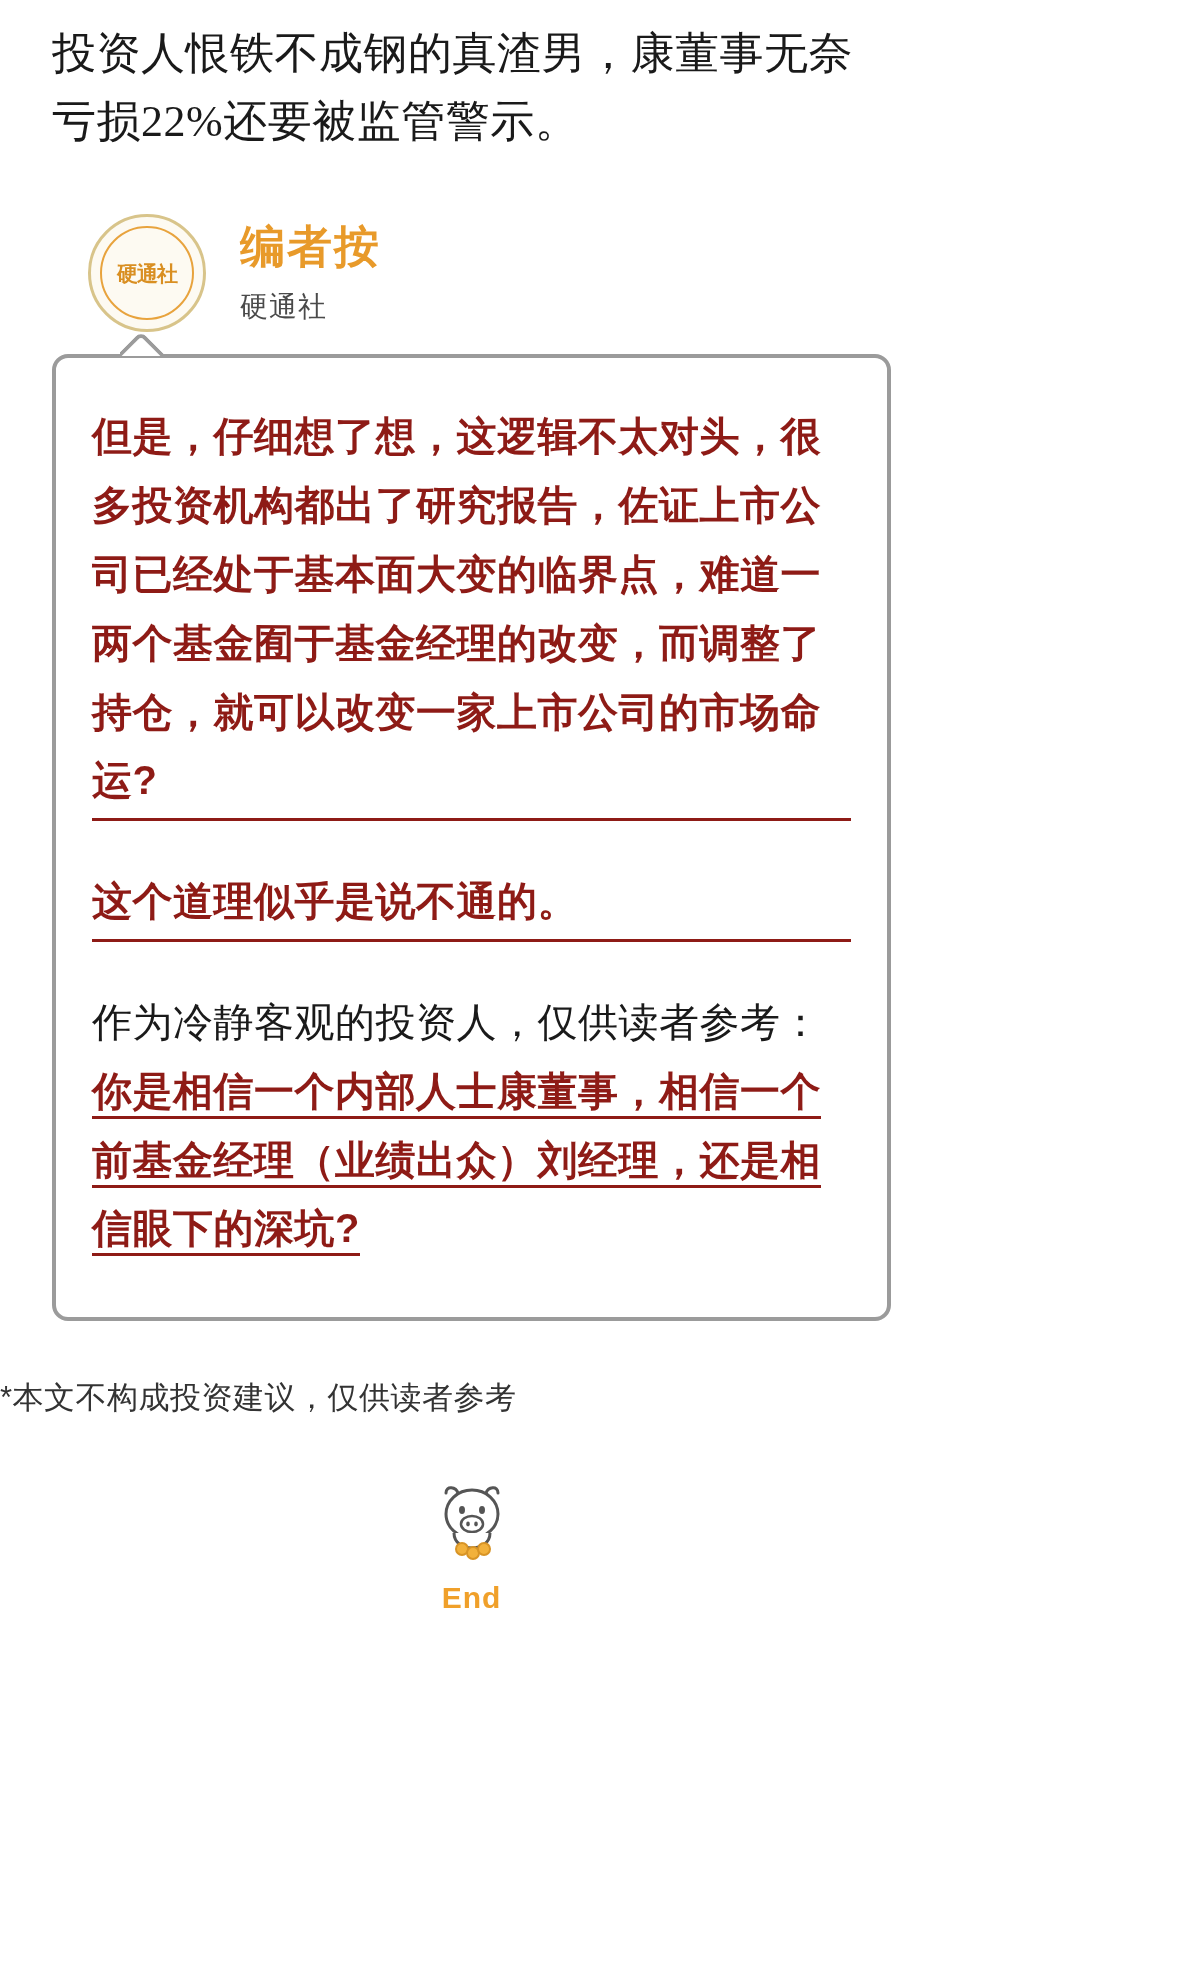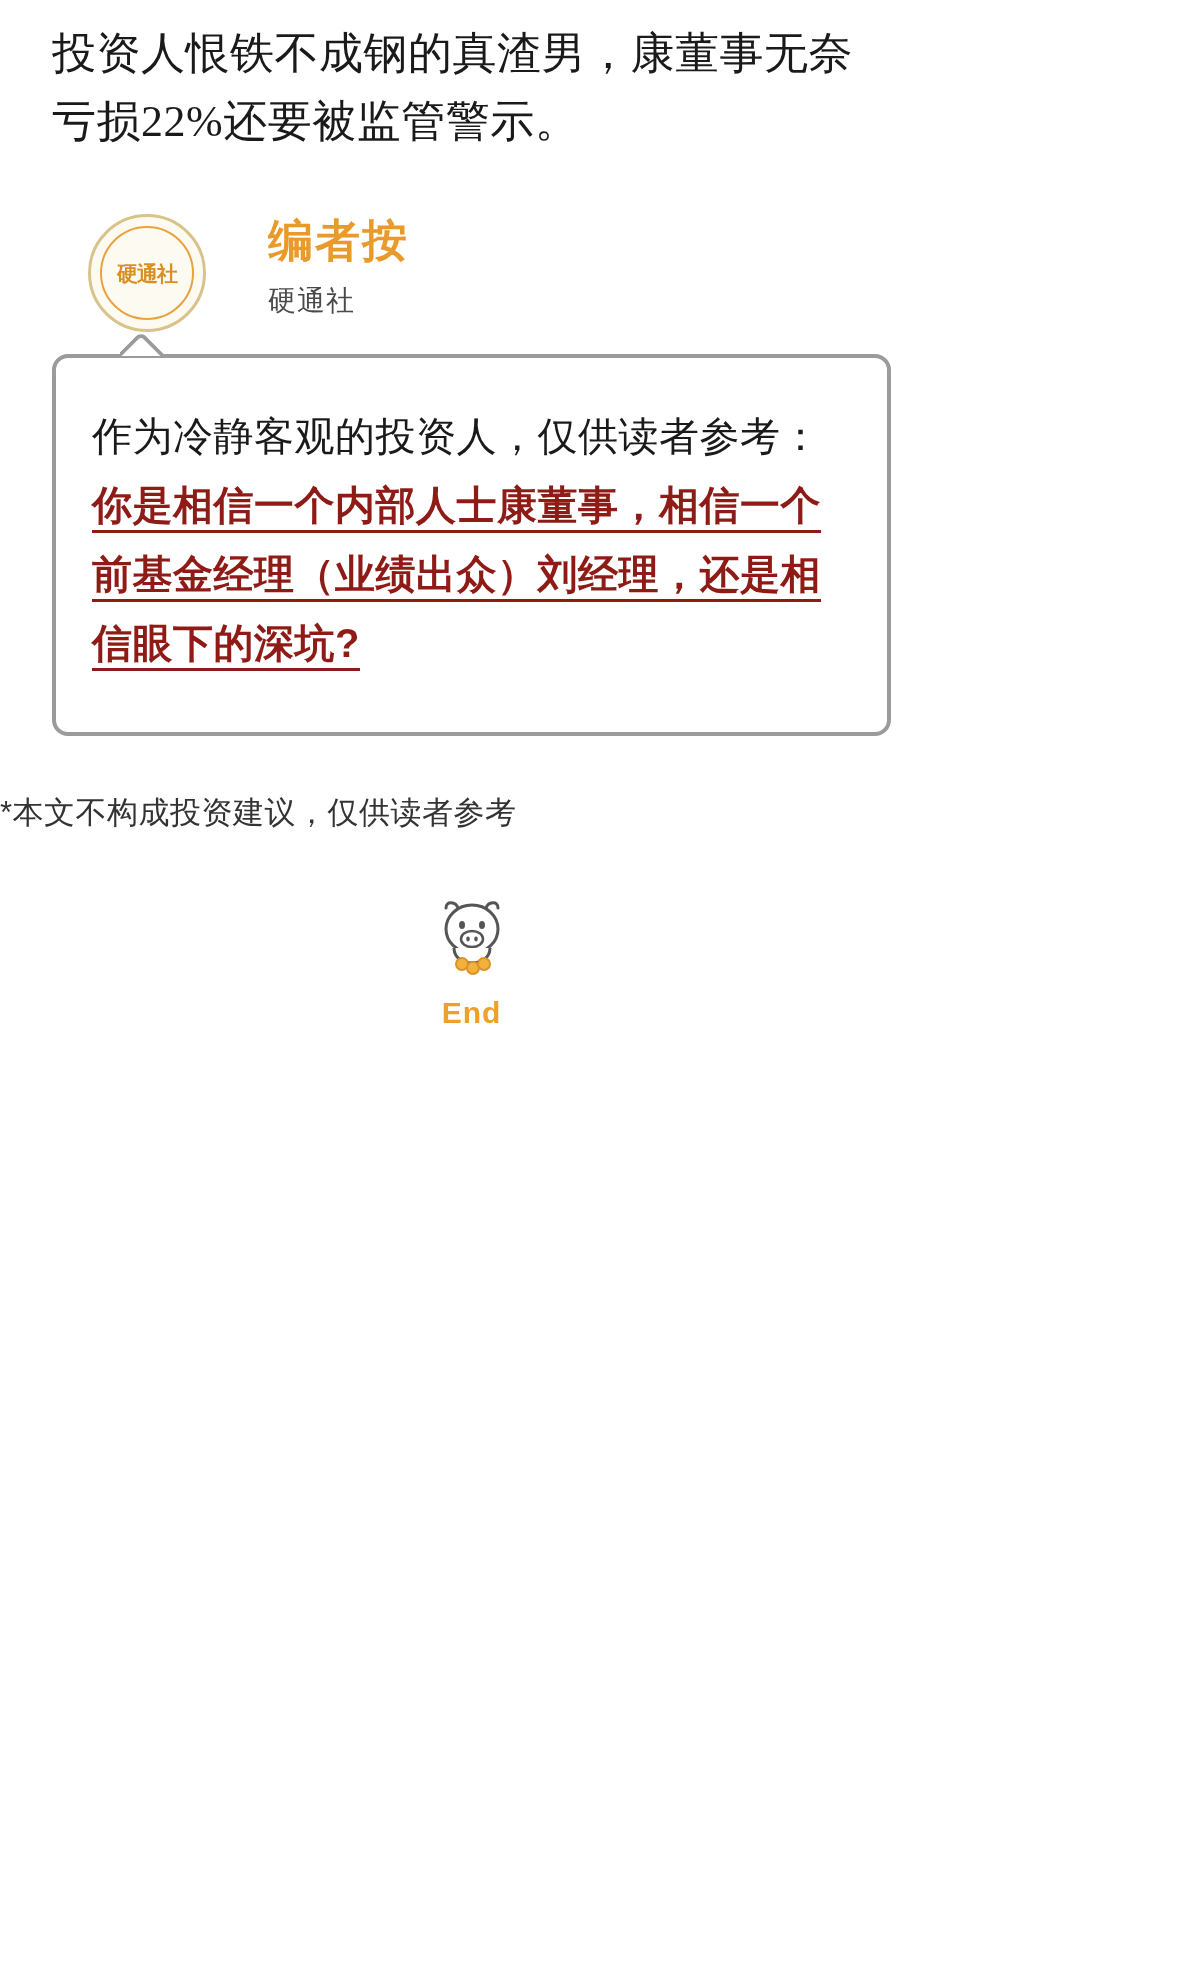--- a/index.html
+++ b/index.html
@@ -28,22 +28,22 @@
     font-size: 44px;
     line-height: 1.55;
     color: #1a1a1a;
     padding: 20px 52px 0 52px;
     letter-spacing: 0.5px;
   }
 
   
   .editor-head {
     display: flex;
+    align-items: center;
     padding: 58px 0 0 88px;
-    gap: 28px;
   }
   .badge {
     width: 118px;
     height: 118px;
     border-radius: 50%;
     border: 3px solid #d8c48a;
     background: #fdfaf2;
     display: flex;
     align-items: center;
     justify-content: center;
@@ -191,20 +191,22 @@
     </div>
     <div class="editor-titles">
       <div class="editor-title">编者按</div>
       <div class="editor-sub">硬通社</div>
     </div>
   </div>
 
   <div class="quote-wrap">
     <div class="pointer"></div>
     <div class="quote-box">
+      <p class="q-para q-red u">但是，仔细想了想，这逻辑不太对头，很多投资机构都出了研究报告，佐证上市公司已经处于基本面大变的临界点，难道一两个基金囿于基金经理的改变，而调整了持仓，就可以改变一家上市公司的市场命运?</p>
+      <p class="q-para q-red u">这个道理似乎是说不通的。</p>
       <p class="q-para q-mixed"><span>作为冷静客观的投资人，仅供读者参考：</span><span class="hl">你是相信一个内部人士康董事，相信一个前基金经理（业绩出众）刘经理，还是相信眼下的深坑?</span></p>
     </div>
   </div>
 
   <div class="disclaimer">*本文不构成投资建议，仅供读者参考</div>
 
   <div class="endmark">
     <div class="end-icon">
       <svg width="92" height="86" viewBox="0 0 92 86" xmlns="http://www.w3.org/2000/svg">
 

